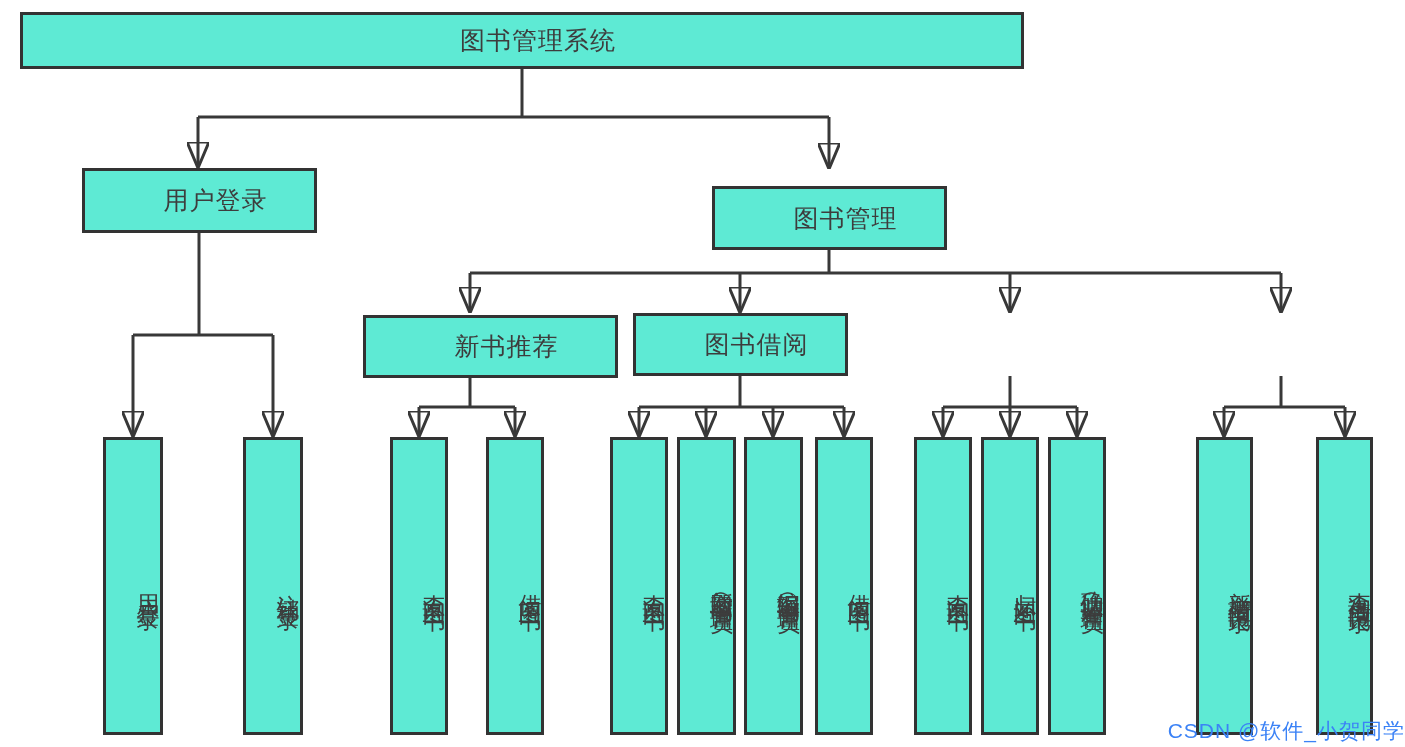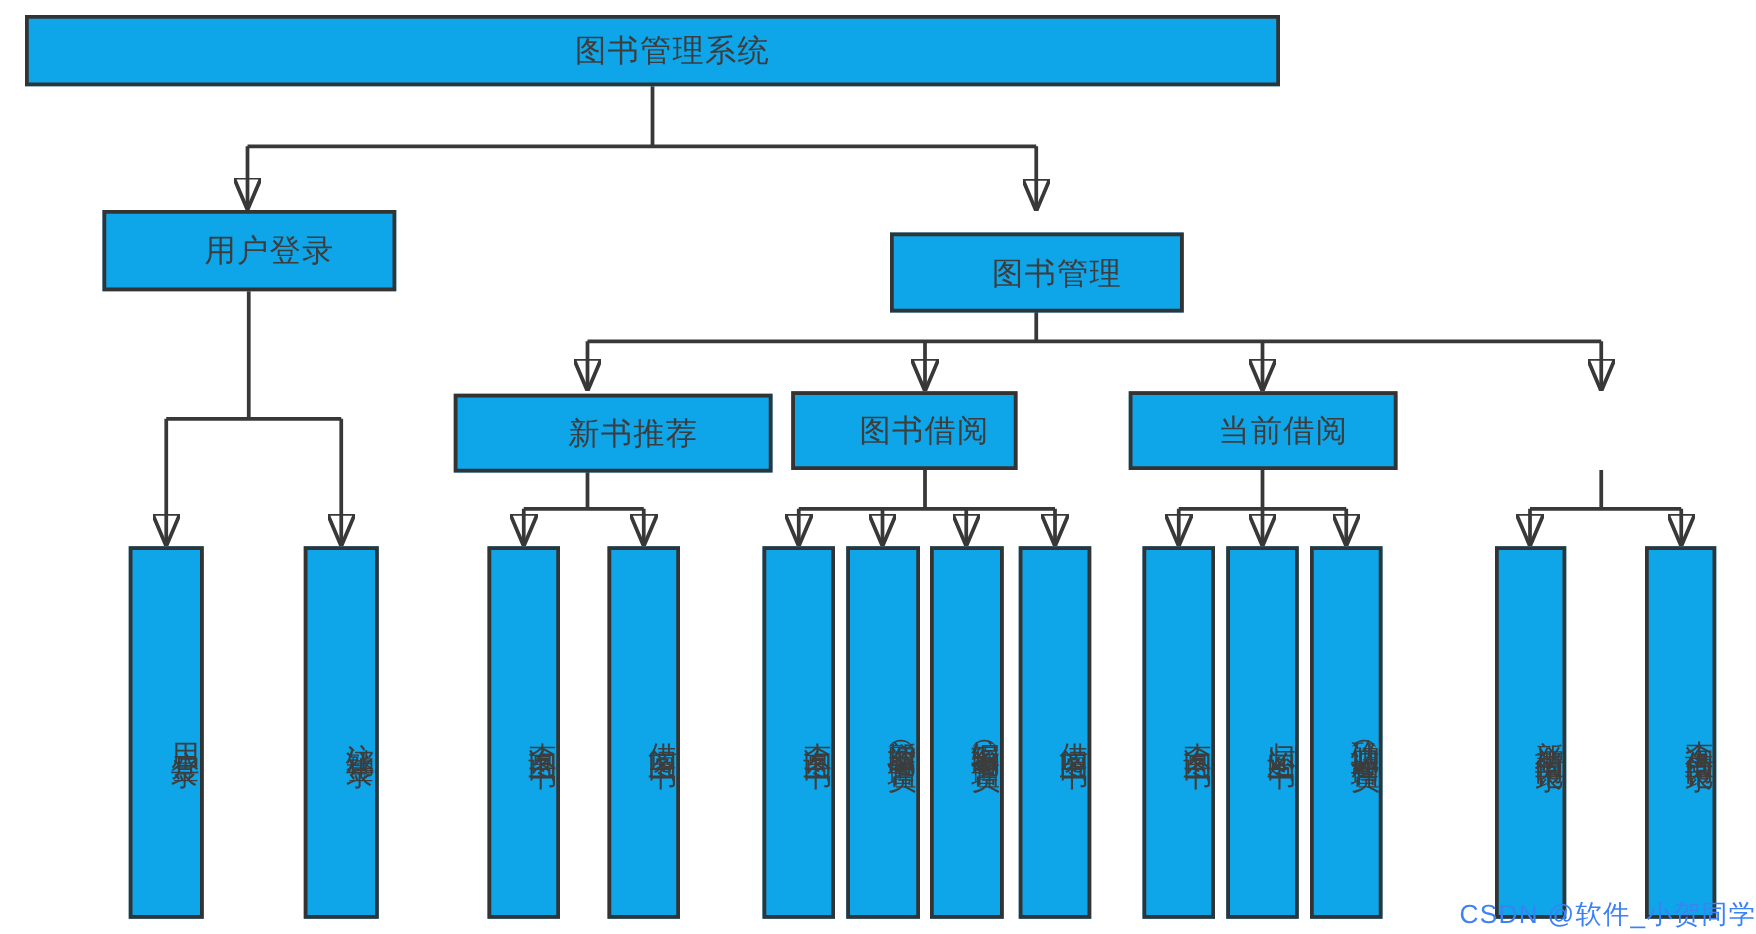--- a/index.html
+++ b/index.html
@@ -8,21 +8,21 @@
     width:1405px;height:747px;
     background:#ffffff;
     font-family:"Liberation Sans", sans-serif;
     overflow:hidden;
   }
   .edges{position:absolute;left:0;top:0;width:1405px;height:747px;z-index:1;}
   .edges path{stroke:#383838;stroke-width:3;fill:none;}
   .node{
     position:absolute;
     box-sizing:border-box;
-    background:#0ea5e9;
+    background:#5eead4;
     border:3px solid #333333;
     display:flex;align-items:center;justify-content:center;
     z-index:2;
     color:#3d3d3d;
     padding-left:32px;
   }
   .node .h{
     font-size:25px;letter-spacing:1px;white-space:nowrap;
   }
   .leaf{width:58px;height:298px;}
@@ -110,25 +110,22 @@
   <div class="node" style="left:82px;top:168px;width:235px;height:65px">
     <span class="h">用户登录</span>
   </div>
   <div class="node" style="left:712px;top:186px;width:235px;height:64px">
     <span class="h">图书管理</span>
   </div>
 
   <div class="node" style="left:363px;top:315px;width:255px;height:63px">
     <span class="h">新书推荐</span>
   </div>
-  <div class="node" style="left:633px;top:313px;width:181px;height:63px">
+  <div class="node" style="left:633px;top:313px;width:215px;height:63px">
     <span class="h">图书借阅</span>
-  </div>
-  <div class="node" style="left:903px;top:313px;width:215px;height:63px">
-    <span class="h">当前借阅</span>
   </div>
 
   <div class="node leaf" style="left:103px;top:437px;width:60px">
     <span class="v">用户登录</span>
   </div>
   <div class="node leaf" style="left:243px;top:437px;width:60px">
     <span class="v">注销登录</span>
   </div>
 
   <div class="node leaf" style="left:390px;top:437px">

